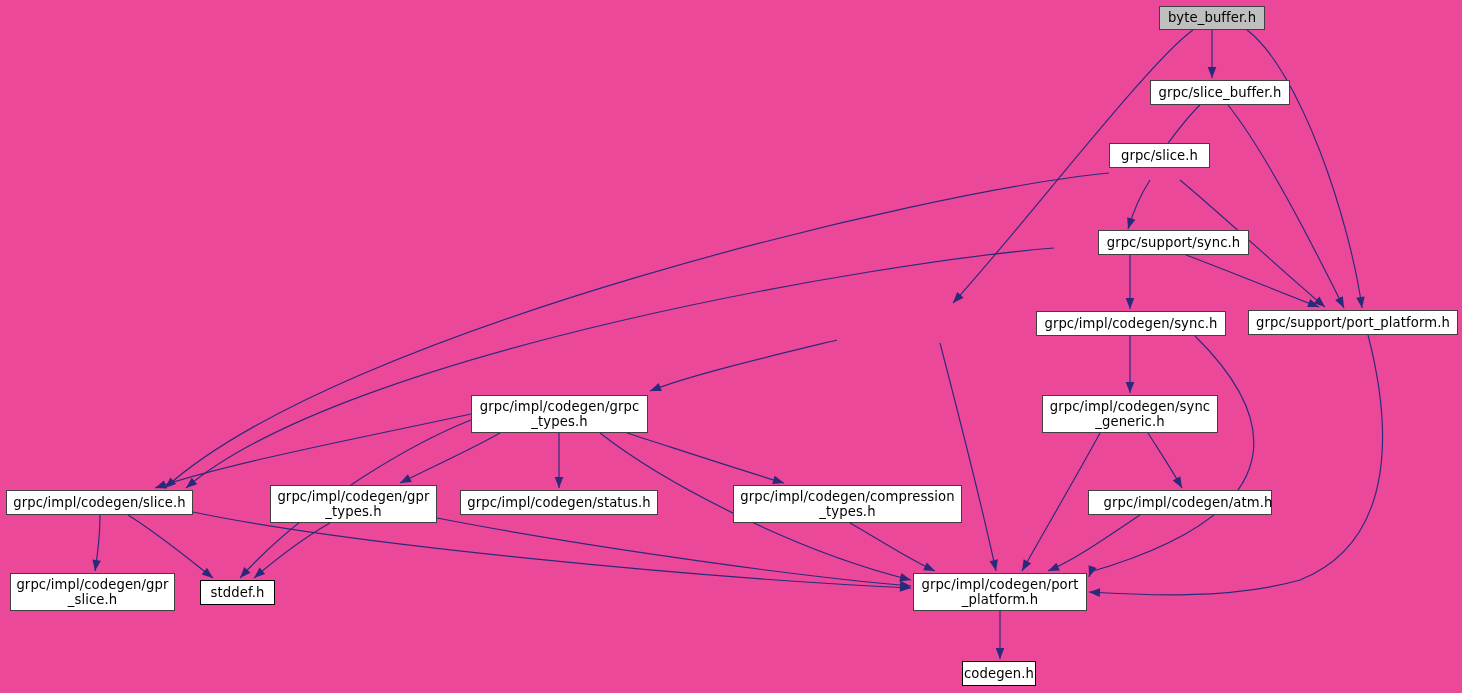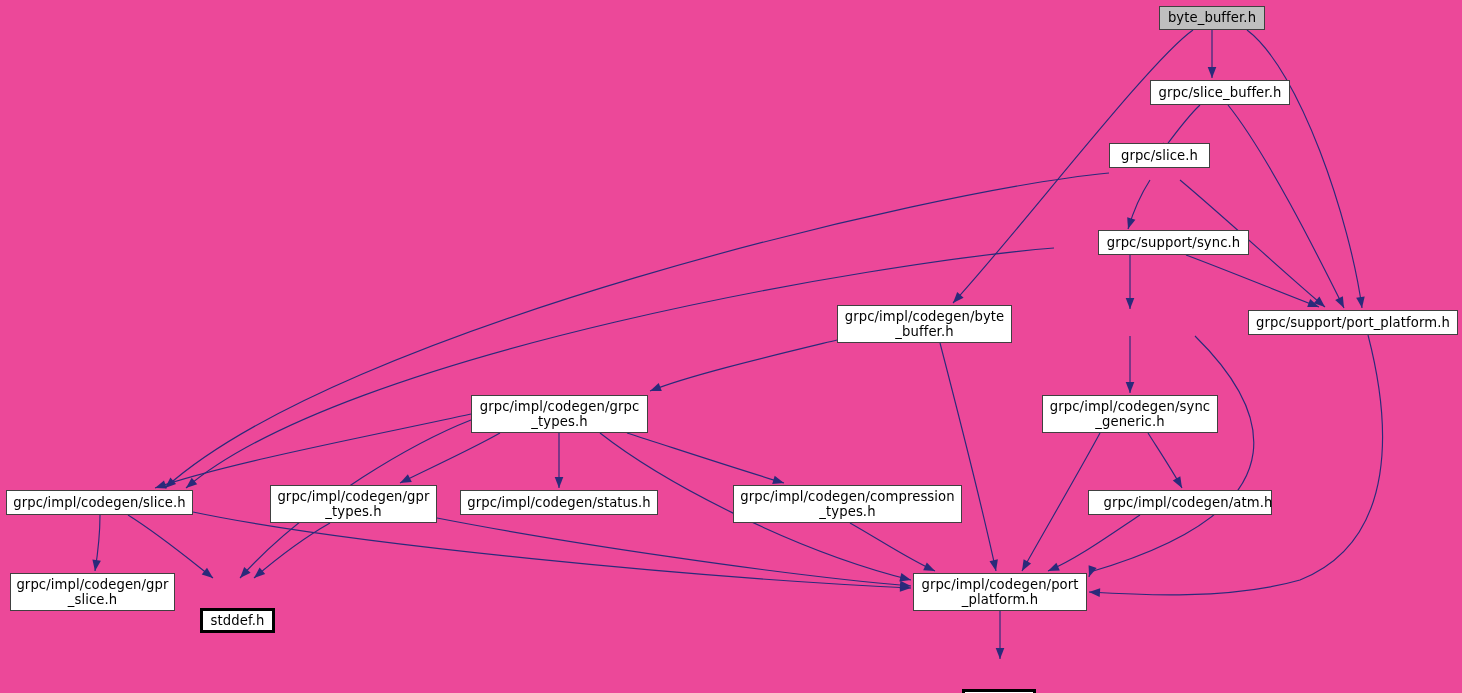--- a/index.html
+++ b/index.html
@@ -36,22 +36,21 @@
     line-height: 15.5px;
     letter-spacing: 0.1px;
     white-space: pre-line;
     z-index: 5;
   }
   .node.root {
     background: #bfbfbf;
     border: 1px solid #404040;
   }
   .node.sys {
-    border: 3px solid #000000;
-    margin-top: 28px;
+    border: 1px solid #000000;
   }
   .edge-path {
     fill: none;
     stroke: #2a2a7a;
     stroke-width: 1.15;
   }
   .arrow-head {
     fill: #2a2a7a;
     stroke: none;
   }
@@ -124,22 +123,21 @@
       <path d="M1368,335 C1390,420 1400,540 1300,580 C1230,600 1140,595 1089,592" class="edge-path"></path>
       <polygon points="1089.0,592.0 1100.2,588.3 1099.7,596.9" class="arrow-head"></polygon>
       <path d="M1000,611 L1000,659" class="edge-path"></path>
       <polygon points="1000.0,659.0 995.7,648.0 1004.3,648.0" class="arrow-head"></polygon>
     </svg>
 <div class="node root" style="left: 1159px; top: 6px; width: 106px; height: 24px;">byte_buffer.h</div>
     <div class="node" style="left: 1142px; top: 80px; width: 140px; height: 25px; margin-left: 8px;">grpc/slice_buffer.h</div>
     <div class="node" style="left: 1109px; top: 143px; width: 101px; height: 25px;">grpc/slice.h</div>
     <div class="node" style="left: 1054px; top: 230px; width: 151px; height: 25px; margin-left: 44px;">grpc/support/sync.h</div>
     <div class="node" style="left: 1248px; top: 310px; width: 210px; height: 25px;">grpc/support/port_platform.h</div>
-    <div class="node" style="left: 837px; top: 305px; width: 175px; height: 38px;">grpc/impl/codegen/byte
-_buffer.h</div>
+    <div class="node" style="left: 1036px; top: 311px; width: 190px; height: 25px;">grpc/impl/codegen/sync.h</div>
     <div class="node" style="left: 1042px; top: 395px; width: 176px; height: 38px;">grpc/impl/codegen/sync
 _generic.h</div>
     <div class="node" style="left: 471px; top: 395px; width: 177px; height: 38px;">grpc/impl/codegen/grpc
 _types.h</div>
     <div class="node" style="left: 6px; top: 490px; width: 187px; height: 25px;">grpc/impl/codegen/slice.h</div>
     <div class="node" style="left: 270px; top: 485px; width: 167px; height: 38px;">grpc/impl/codegen/gpr
 _types.h</div>
     <div class="node" style="left: 460px; top: 490px; width: 198px; height: 25px;">grpc/impl/codegen/status.h</div>
     <div class="node" style="left: 733px; top: 485px; width: 229px; height: 38px;">grpc/impl/codegen/compression
 _types.h</div>

